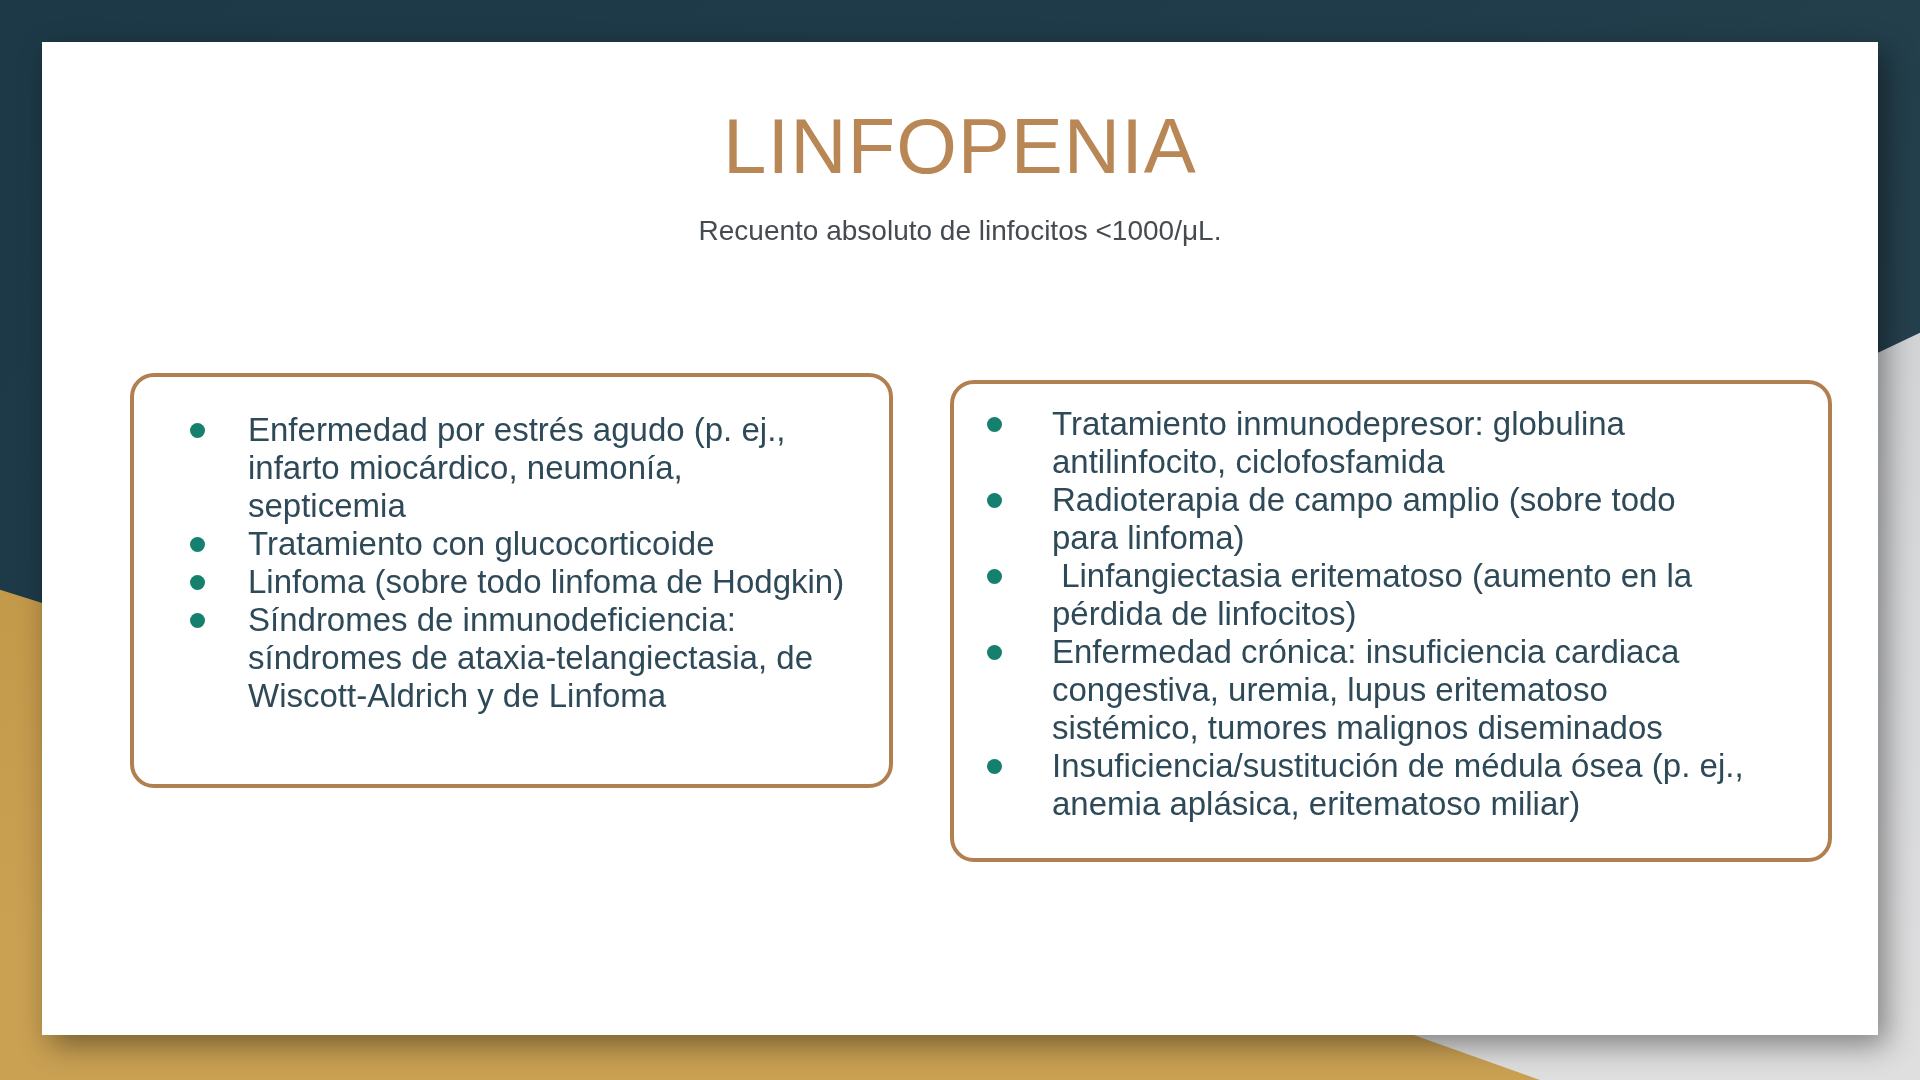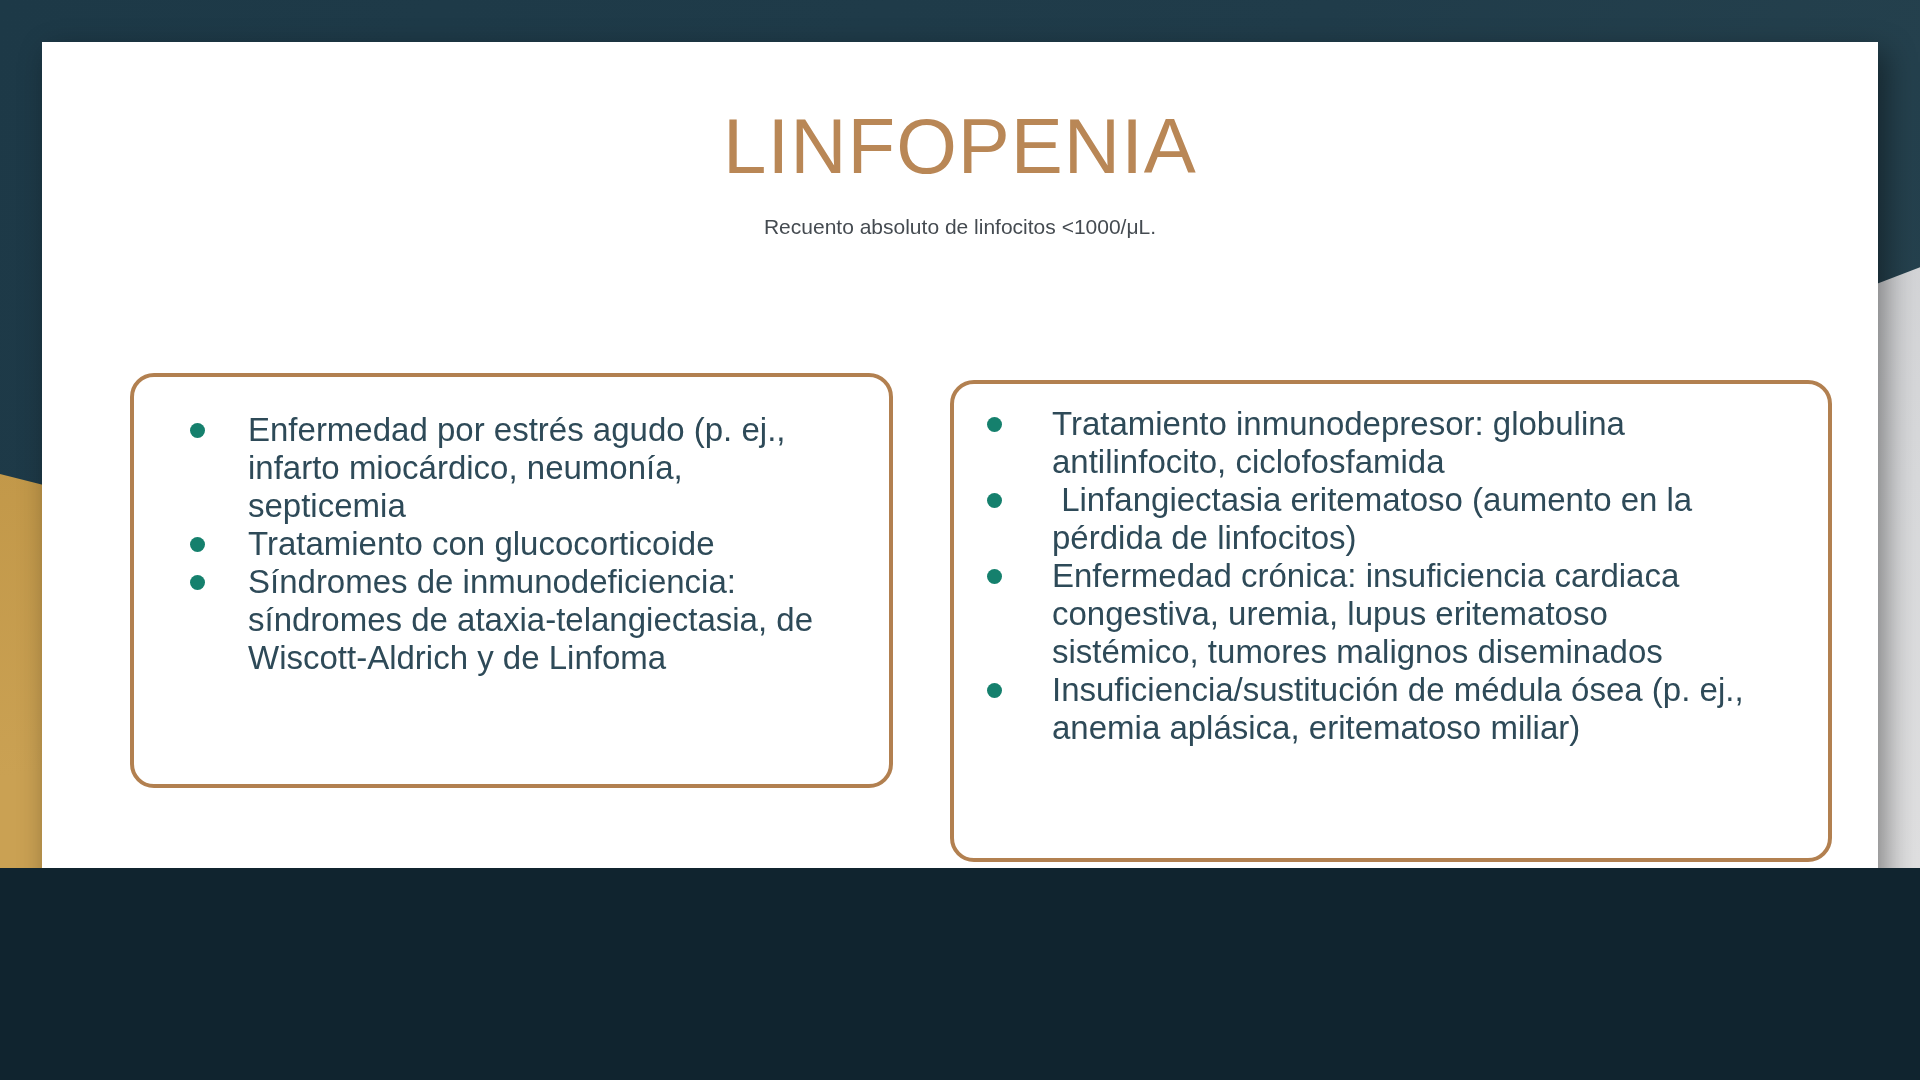--- a/index.html
+++ b/index.html
@@ -1,20 +1,20 @@
 <!DOCTYPE html>
 <html style="--accent-brown: #b98756; --border-brown: #b28050; --bullet-teal: #15806d; --body-text: #2e4a58; --subtitle-text: #454b51;"><head>
 <meta charset="utf-8">
 <style>
   * { margin:0; padding:0; box-sizing:border-box; }
   html,body { background:#10242f; }
   body { font-family:"Liberation Sans", sans-serif; }
 
   .canvas {
-    position:relative; width:1920px; height:868px; overflow:hidden;
+    position:relative; width:1920px; height:1080px; overflow:hidden;
   }
 
   
   .bg-teal {
     position:absolute; inset:0;
     background:linear-gradient(120deg, #1d3947 0%, #203c4a 55%, #27434f 100%);
   }
   .bg-gray {
     position:absolute; inset:0;
     background:linear-gradient(180deg, #cdced1 0%, #d8d9db 55%, #dfdfe0 100%);
@@ -36,21 +36,21 @@
   .title {
     position:absolute; left:0; right:0; top:64px;
     text-align:center;
     font-size:78px; line-height:1.05; font-weight:400;
     letter-spacing:1px;
     color:var(--accent-brown, #b98756);
   }
   .subtitle {
     position:absolute; left:0; right:0; top:172px;
     text-align:center;
-    font-size:21px; line-height:1.2; font-weight:400;
+    font-size:28px; line-height:1.2; font-weight:400;
     color:var(--subtitle-text, #454b51);
   }
 
   .box {
     position:absolute;
     border:4px solid var(--border-brown, #b28050);
     border-radius:24px;
     background:transparent;
   }
   .box-left  { left:88px;  top:331px; width:763px; height:415px; }
@@ -80,30 +80,33 @@
     <h1 class="title">LINFOPENIA</h1>
 
     <p class="subtitle">Recuento absoluto de linfocitos &lt;1000/μL.</p>
 
     <div class="box box-left">
       <ul class="list">
           <li>Enfermedad por estrés agudo (p. ej.,
 infarto miocárdico, neumonía,
 septicemia</li>
           <li>Tratamiento con glucocorticoide</li>
+          <li>Linfoma (sobre todo linfoma de Hodgkin)</li>
           <li>Síndromes de inmunodeficiencia:
 síndromes de ataxia-telangiectasia, de
 Wiscott-Aldrich y de Linfoma</li>
         </ul>
     </div>
 
     <div class="box box-right">
       <ul class="list">
           <li>Tratamiento inmunodepresor: globulina
 antilinfocito, ciclofosfamida</li>
+          <li>Radioterapia de campo amplio (sobre todo
+para linfoma)</li>
           <li> Linfangiectasia eritematoso (aumento en la
 pérdida de linfocitos)</li>
           <li>Enfermedad crónica: insuficiencia cardiaca
 congestiva, uremia, lupus eritematoso
 sistémico, tumores malignos diseminados</li>
           <li>Insuficiencia/sustitución de médula ósea (p. ej.,
 anemia aplásica, eritematoso miliar)</li>
         </ul>
     </div>
   </div>

